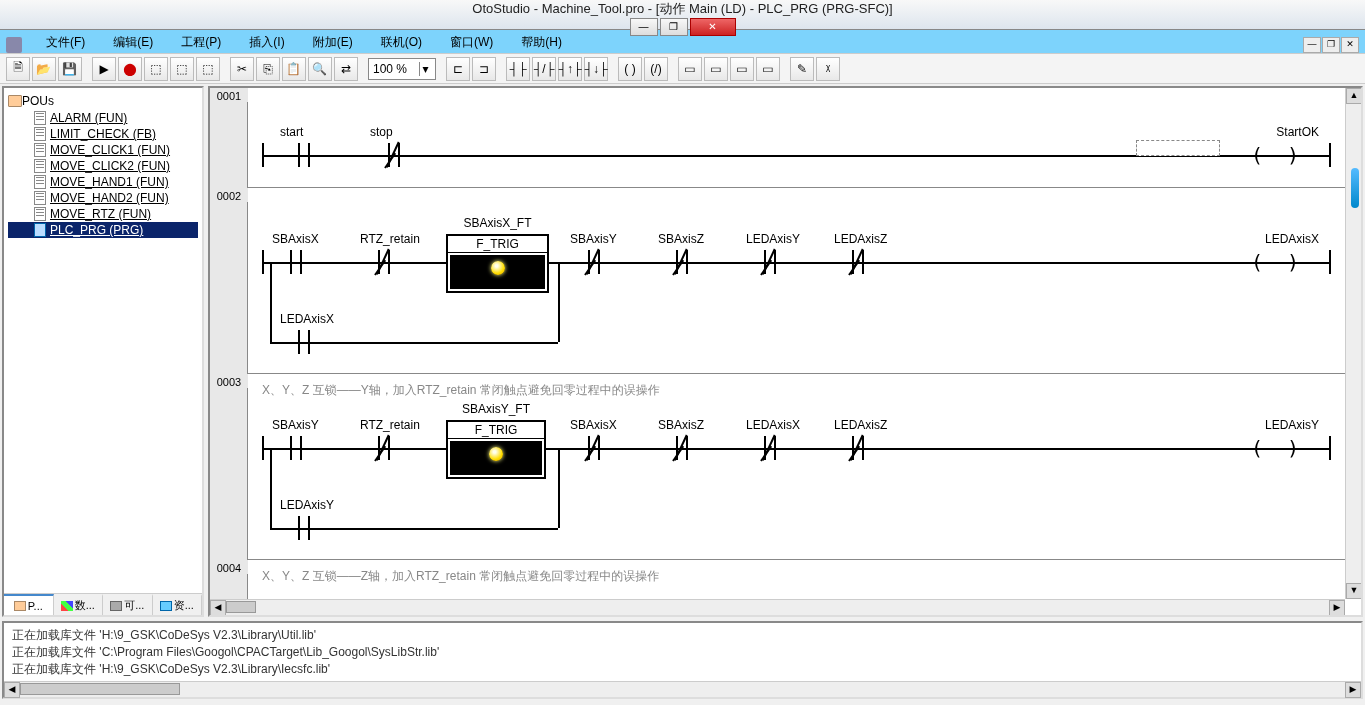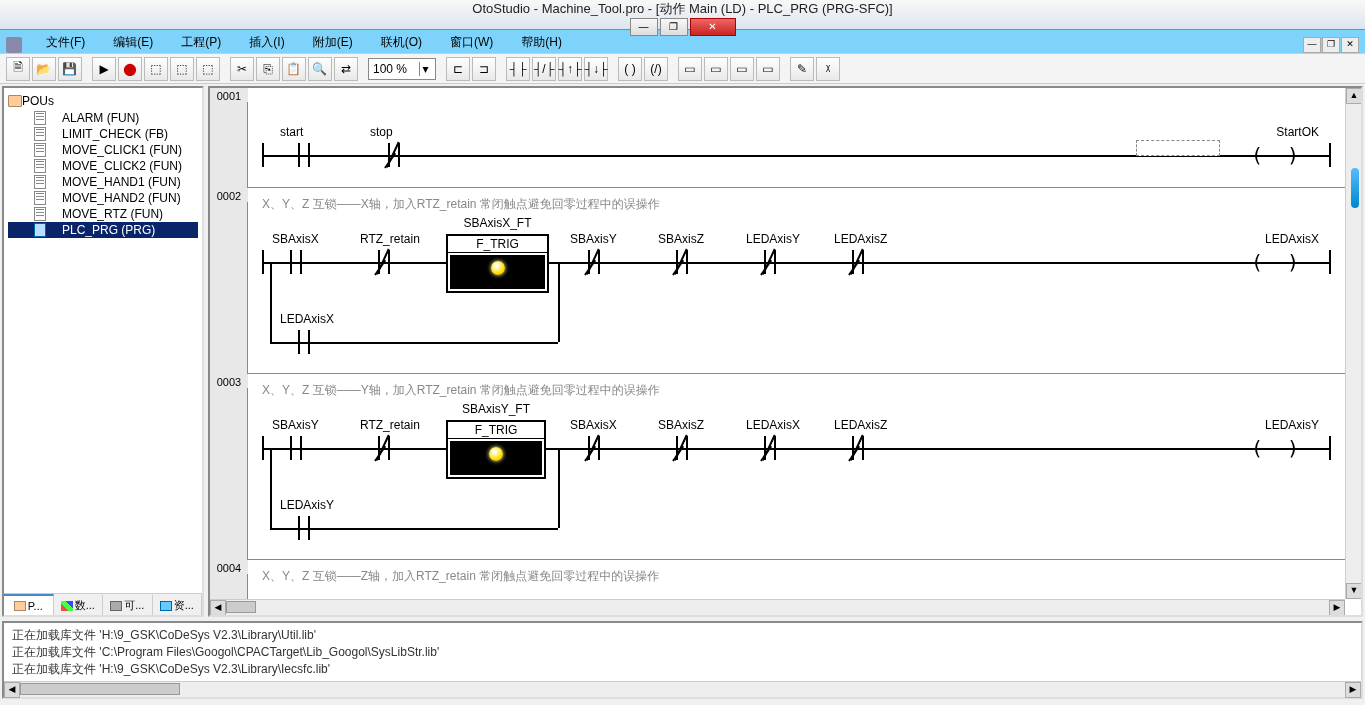--- a/index.html
+++ b/index.html
@@ -23,21 +23,21 @@
 .tsep { width: 6px; }
 .zoom { width: 68px; height: 22px; border: 1px solid #888; background: #fff; padding: 0 4px; display: flex; align-items: center; justify-content: space-between; }
 .zoom .dd { width: 12px; text-align: center; border-left: 1px solid #888; }
 
 .mainarea { display: flex; height: 535px; }
 
 .treepane { width: 202px; background: #fff; border: 2px inset #ddd; margin: 2px; display: flex; flex-direction: column; }
 .treebody { flex: 1; padding: 6px 4px; overflow: auto; background: #fff; }
 .treeroot { display: flex; align-items: center; gap: 0; margin-bottom: 2px; }
 .folder-icon { width: 14px; height: 12px; background: #fc9; border: 1px solid #a86; border-radius: 1px; display:inline-block; }
-.treeitem { display: flex; align-items: center; gap: 16px; padding: 1px 2px 1px 26px; cursor: pointer; }
+.treeitem { display: flex; align-items: center; gap: 4px; padding: 1px 2px 1px 26px; cursor: pointer; text-decoration: underline; }
 .treeitem.selected { background: #0a246a; color: #fff; }
 .doc-icon { width: 12px; height: 14px; border: 1px solid #888; background: #fff; display: inline-block; position: relative; }
 .doc-icon::after { content:''; position:absolute; top:1px; left:1px; right:1px; height:1px; background:#888; box-shadow: 0 3px 0 #888, 0 6px 0 #888; }
 .prg-icon { width: 12px; height: 14px; border: 1px solid #06a; background: #bdf; display: inline-block; }
 .treetabs { height: 22px; border-top: 1px solid #ccc; display: flex; background: #f0f0f0; }
 .treetab { flex: 1; border-right: 1px solid #ccc; border-top: 2px solid transparent; display: flex; align-items: center; justify-content: center; gap: 2px; cursor: pointer; font-size: 11px; }
 .treetab.active { background: #fff; border-top-color: #48c; }
 .tab-icon { width: 12px; height: 10px; display: inline-block; }
 .tab-icon.p { background: #fc9; border:1px solid #a86;}
 .tab-icon.d { background: linear-gradient(45deg,#f44 33%,#4f4 33% 66%,#44f 66%); }
@@ -302,21 +302,20 @@
                 </div>
                 <div class="slash"></div>
               </div>
               <div class="label" style="left: 122px; top: 37px;">stop</div>
               <div class="coil" style="right: 40px; top: 57px;"><span class="paren">(&nbsp;)</span></div>
               <div class="label" style="right: 26px; top: 37px;">StartOK</div>
               <div class="valbox" style="right: 125px; top: 52px; width: 84px; height: 16px;"></div>
             </div>
             <div class="rung" style="height: 186px;">
               <div class="rung-num">0002</div>
-              <div class="rung-desc">X、Y、Z 互锁——X轴，加入RTZ_retain 常闭触点避免回零过程中的误操作</div>
               <div class="rail-left" style="top: 62px; height: 24px;"></div>
               <div class="rail-right" style="top: 62px; height: 24px;"></div>
               <div class="hwire" style="left: 14px; right: 14px; top: 74px;"></div>
               <div class="contact-no" style="left: 42px; top: 62px;">
                 <div class="bars">
                   <div class="bar"></div>
                   <div class="bar"></div>
                 </div>
               </div>
               <div class="label" style="left: 24px; top: 44px;">SBAxisX</div>

